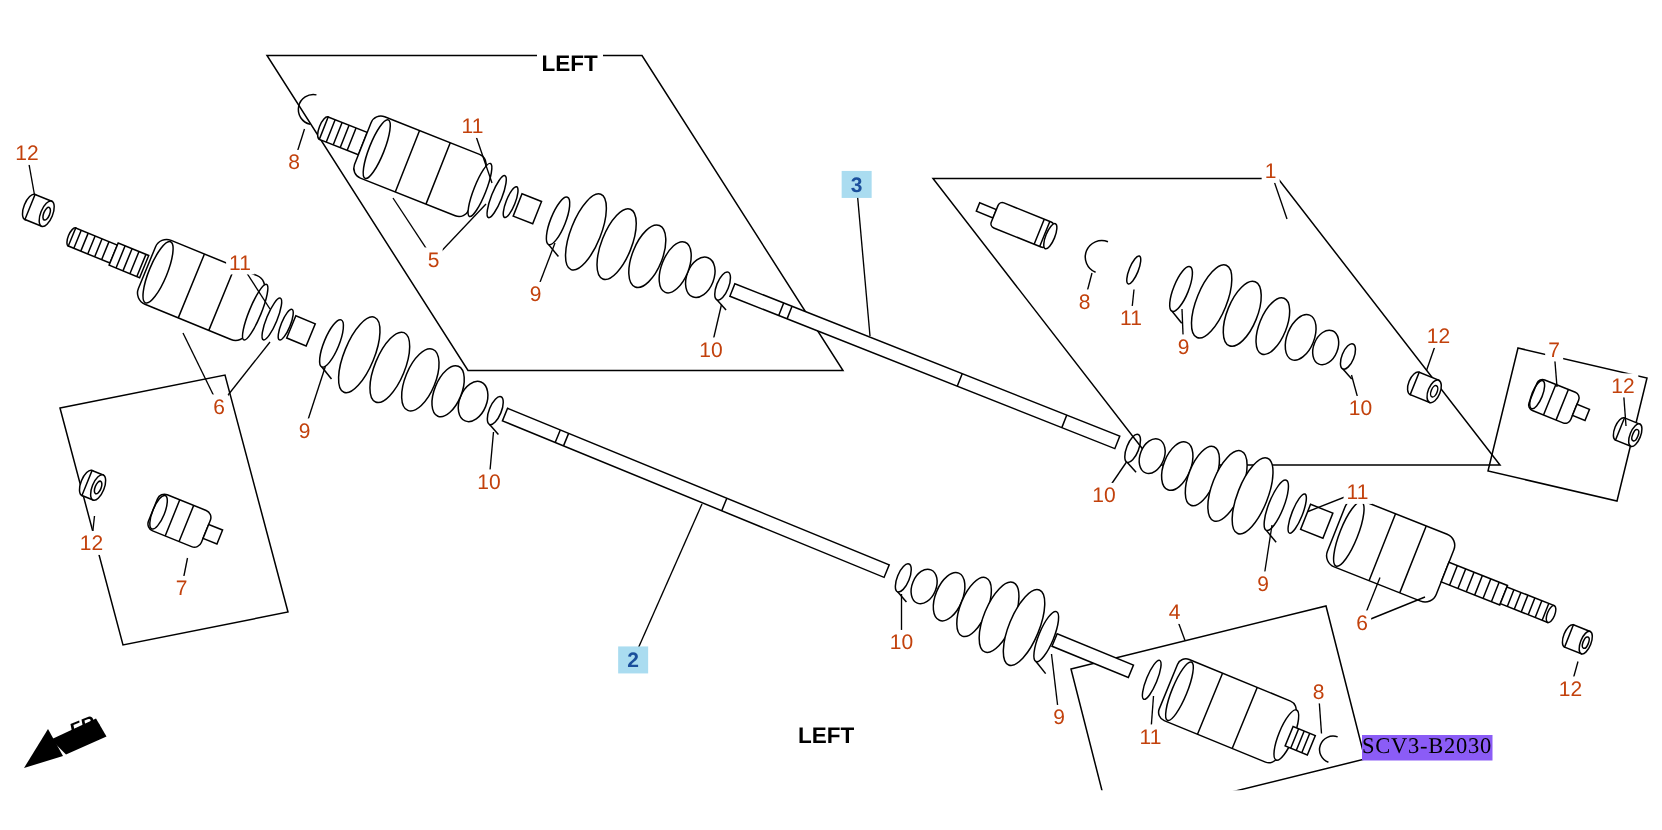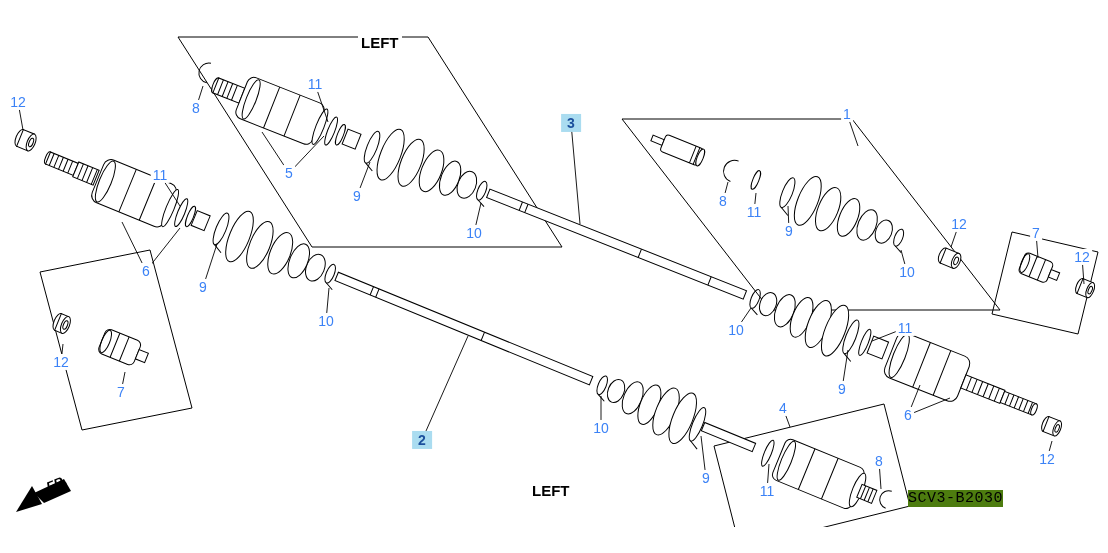--- a/index.html
+++ b/index.html
@@ -4,29 +4,29 @@
 <style>
   html,body{margin:0;padding:0;background:#fff;}
   #stage{position:relative;width:1108px;height:527px;background:#fff;overflow:hidden;
          font-family:"Liberation Sans",sans-serif;}
   #stage svg.drawing{position:absolute;left:0;top:0;}
   .part{fill:#fff;stroke:#000;stroke-width:1;}
   .ln{fill:none;stroke:#000;stroke-width:1;}
   .box{fill:none;stroke:#000;stroke-width:1;}
   .leader{stroke:#000;stroke-width:0.9;}
   .arrow{fill:#000;stroke:none;}
-  .callout{position:absolute;transform:translate(-50%,-50%);background:#fff;color:#3b82f6;
+  .callout{position:absolute;transform:translate(-50%,-50%);background:#fff;color:#c2410c;
            font-size:14px;line-height:1.15;padding:0 2px;cursor:pointer;white-space:nowrap;}
   .callout.hl{background:var(--highlight-bg,#aadcf0);color:var(--highlight-text,#1b4f9c);
               padding:1px 6px;font-weight:bold;}
   .label{position:absolute;font-weight:bold;font-size:15px;background:#fff;padding:0 3px;color:#000;}
   #label-left{left:358px;top:34px;}
   #label-right{left:529px;top:482px;}
-  #diagram-code{position:absolute;left:908px;top:490px;font-family:Liberation Mono, monospace;
-                font-size:15px;letter-spacing:.5px;color:#000;background:#4d7c0f;}
+  #diagram-code{position:absolute;left:908px;top:490px;font-family:Liberation Serif, serif;
+                font-size:15px;letter-spacing:.5px;color:#000;background:#8b5cf6;}
   #fr-label{position:absolute;left:46px;top:476px;font-size:13px;font-weight:bold;
             font-style:italic;transform:rotate(-22deg);color:#000;}
 </style>
 </head>
 <body>
 
 <div id="stage">
 
   <svg class="drawing" width="1108" height="553" viewBox="0 0 1108 553">
 

